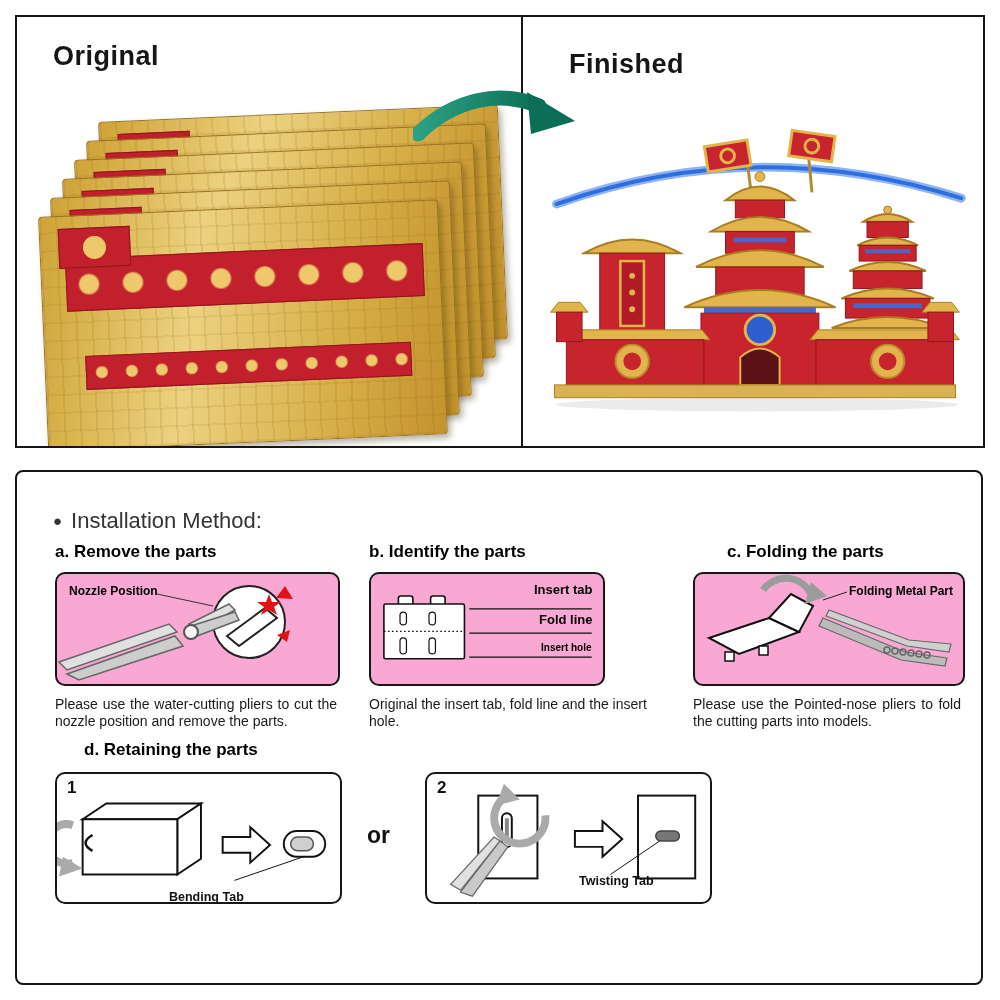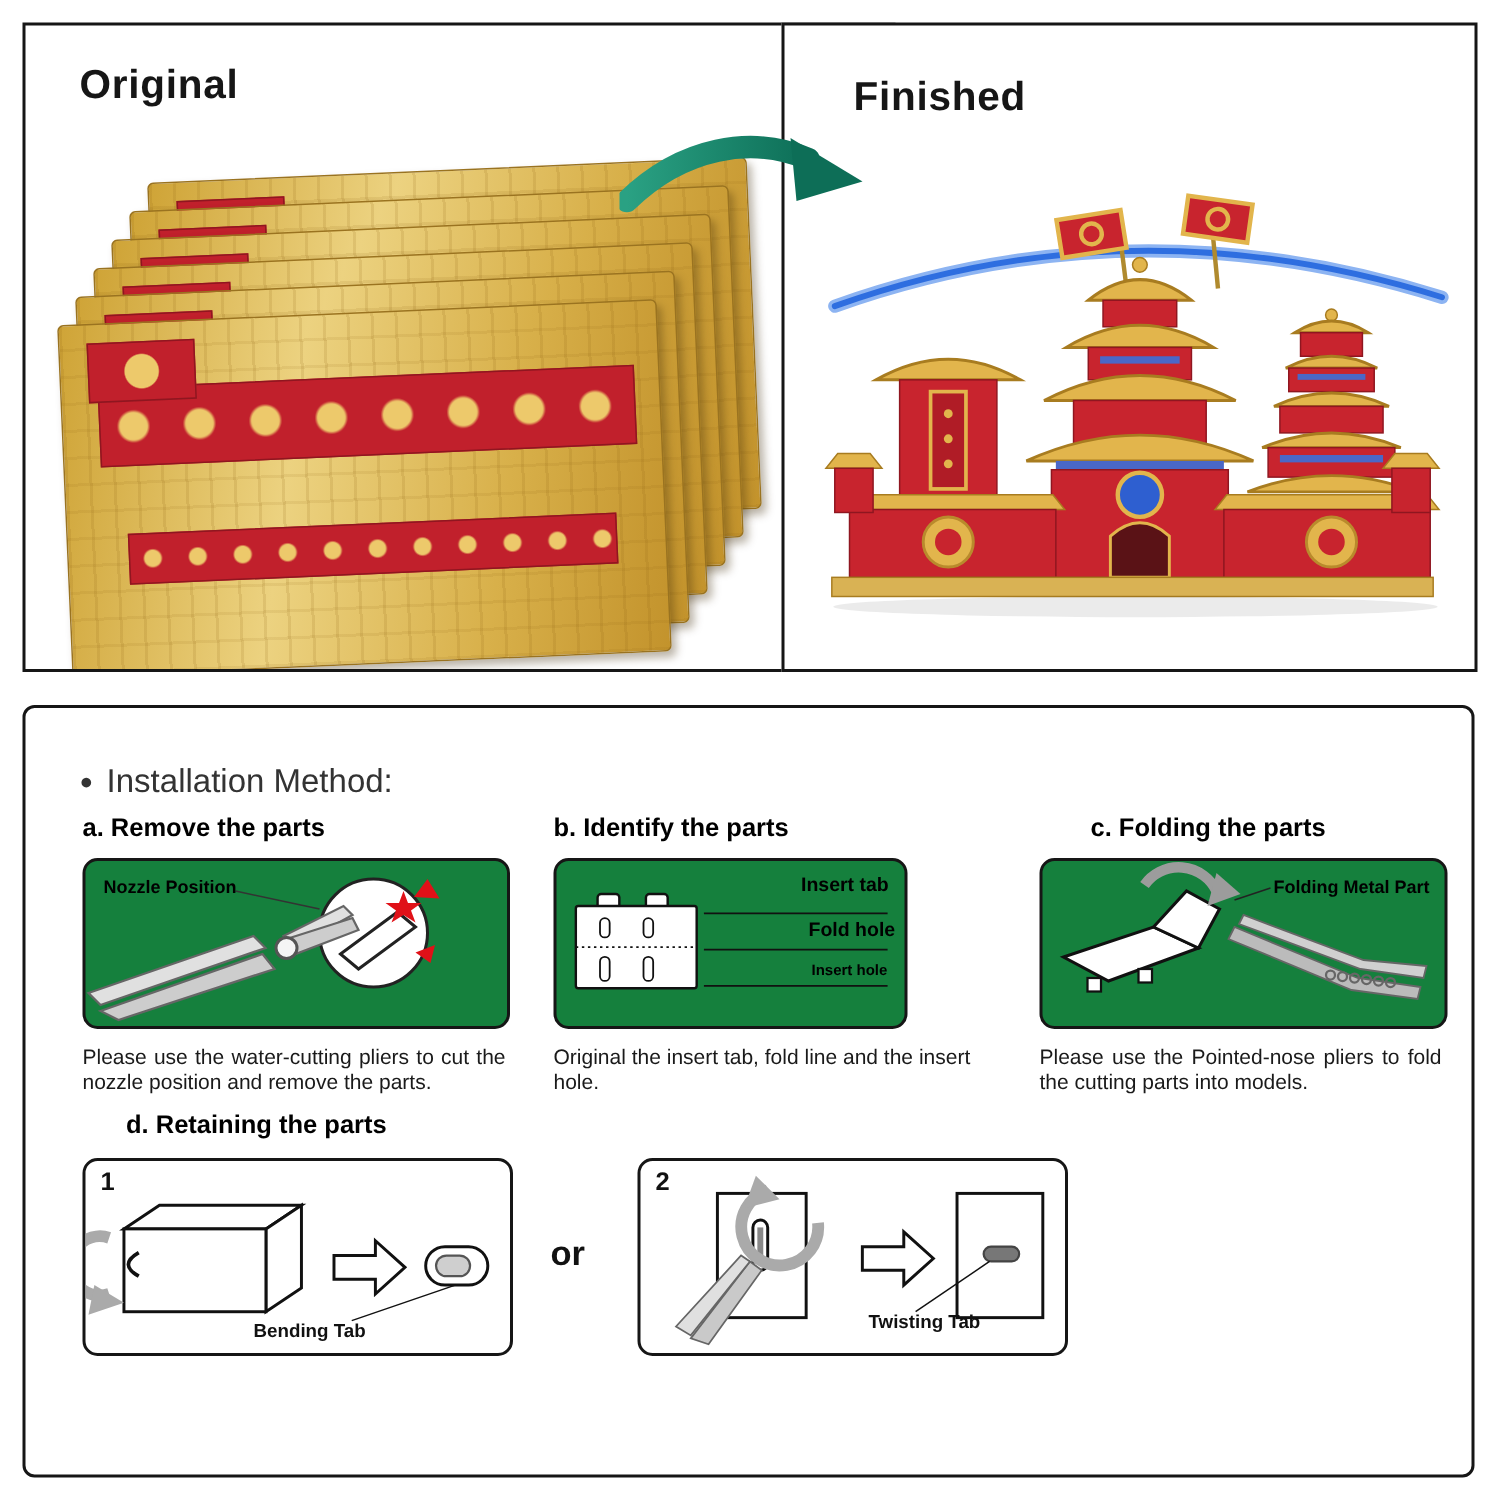--- a/index.html
+++ b/index.html
@@ -53,21 +53,21 @@
   
   #panel-instructions {
     position:absolute; left:15px; top:470px; width:968px; height:515px;
     border:2px solid #161616; border-radius:8px; background:#fff;
   }
   .method-heading { position:absolute; left:36px; top:36px; font-size:22px; color:#333; }
   .method-heading .bullet { font-size:15px; margin-right:9px; vertical-align:2px; color:#333; }
   .step-title { position:absolute; top:70px; font-size:17px; font-weight:bold; color:#000; }
   #title-a { left:38px; } #title-b { left:352px; } #title-c { left:710px;text-align:center; }
   .diagram-box {
-    position:absolute; top:100px; height:114px; background:#15803d;
+    position:absolute; top:100px; height:114px; background:#f9a8d4;
     border:2px solid #161616; border-radius:10px; overflow:hidden;
   }
   #box-a { left:38px;  width:285px; }
   #box-b { left:352px; width:236px; }
   #box-c { left:676px; width:272px; }
   .diagram-box svg { position:absolute; left:0; top:0; width:100%; height:100%; }
   .dlabel { position:absolute; font-size:12px; font-weight:bold; color:#000; white-space:nowrap; }
   .caption { position:absolute; top:224px; font-size:14px; line-height:1.24; color:#1a1a1a; }
   #caption-a { left:38px;  width:282px; text-align:justify; }
   #caption-b { left:352px; width:285px; }
@@ -76,21 +76,21 @@
   #title-d { left:38px; top:268px; position:absolute; font-size:17px; font-weight:bold; }
   .d-box {
     position:absolute; top:300px; height:132px; background:#fff;
     border:2px solid #161616; border-radius:10px; overflow:hidden;
   }
   #box-d1 { left:38px;  width:287px; }
   #box-d2 { left:408px; width:287px; }
   .d-box svg { position:absolute; left:0; top:0; width:100%; height:100%; }
   .d-num { position:absolute; left:10px; top:4px; font-size:17px; font-weight:bold; }
   .d-tab-label { position:absolute; font-size:12.5px; font-weight:bold; white-space:nowrap; }
-  #label-bending  { left:112px; top:106px; }
+  #label-bending  { left:112px; top:116px; }
   #label-twisting { left:152px; top:100px; }
   #or-label { position:absolute; left:350px; top:350px; font-size:23px; font-weight:bold; }
 </style>
 </head>
 <body>
 
 <div class="canvas">
 
   <div class="panel" id="panel-original">
     <div class="panel-title" id="title-original">Original</div>
@@ -234,21 +234,21 @@
         <line x1="16" y1="58" x2="116" y2="58" stroke="#111" stroke-width="1.5" stroke-dasharray="2 3"></line>
         <rect x="36" y="34" width="8" height="16" rx="4" fill="none" stroke="#111" stroke-width="1.5"></rect>
         <rect x="72" y="34" width="8" height="16" rx="4" fill="none" stroke="#111" stroke-width="1.5"></rect>
         <rect x="36" y="66" width="8" height="20" rx="4" fill="none" stroke="#111" stroke-width="1.5"></rect>
         <rect x="72" y="66" width="8" height="20" rx="4" fill="none" stroke="#111" stroke-width="1.5"></rect>
         <line x1="122" y1="30" x2="274" y2="30" stroke="#111" stroke-width="1.5"></line>
         <line x1="122" y1="60" x2="274" y2="60" stroke="#111" stroke-width="1.5"></line>
         <line x1="122" y1="90" x2="274" y2="90" stroke="#111" stroke-width="1.5"></line>
       </svg>
       <span class="dlabel" style="left:163px;top:8px;font-size:13px;">Insert tab</span>
-      <span class="dlabel" style="left:168px;top:38px;font-size:13px;">Fold hole</span>
+      <span class="dlabel" style="left:168px;top:38px;font-size:13px;">Fold line</span>
       <span class="dlabel" style="left:170px;top:68px;font-size:10px;">Insert hole</span>
     </div>
 
     <div class="diagram-box" id="box-c">
       <svg viewBox="0 0 268 110">
         <line x1="152" y1="18" x2="128" y2="26" stroke="#222" stroke-width="1"></line>
         <polygon points="14,64 74,44 104,58 44,80" fill="#fff" stroke="#111" stroke-width="2"></polygon>
         <polygon points="74,44 96,20 118,32 104,58" fill="#fff" stroke="#111" stroke-width="2"></polygon>
         <rect x="30" y="78" width="9" height="9" fill="#fff" stroke="#111" stroke-width="1.5"></rect>
         <rect x="64" y="72" width="9" height="9" fill="#fff" stroke="#111" stroke-width="1.5"></rect>

